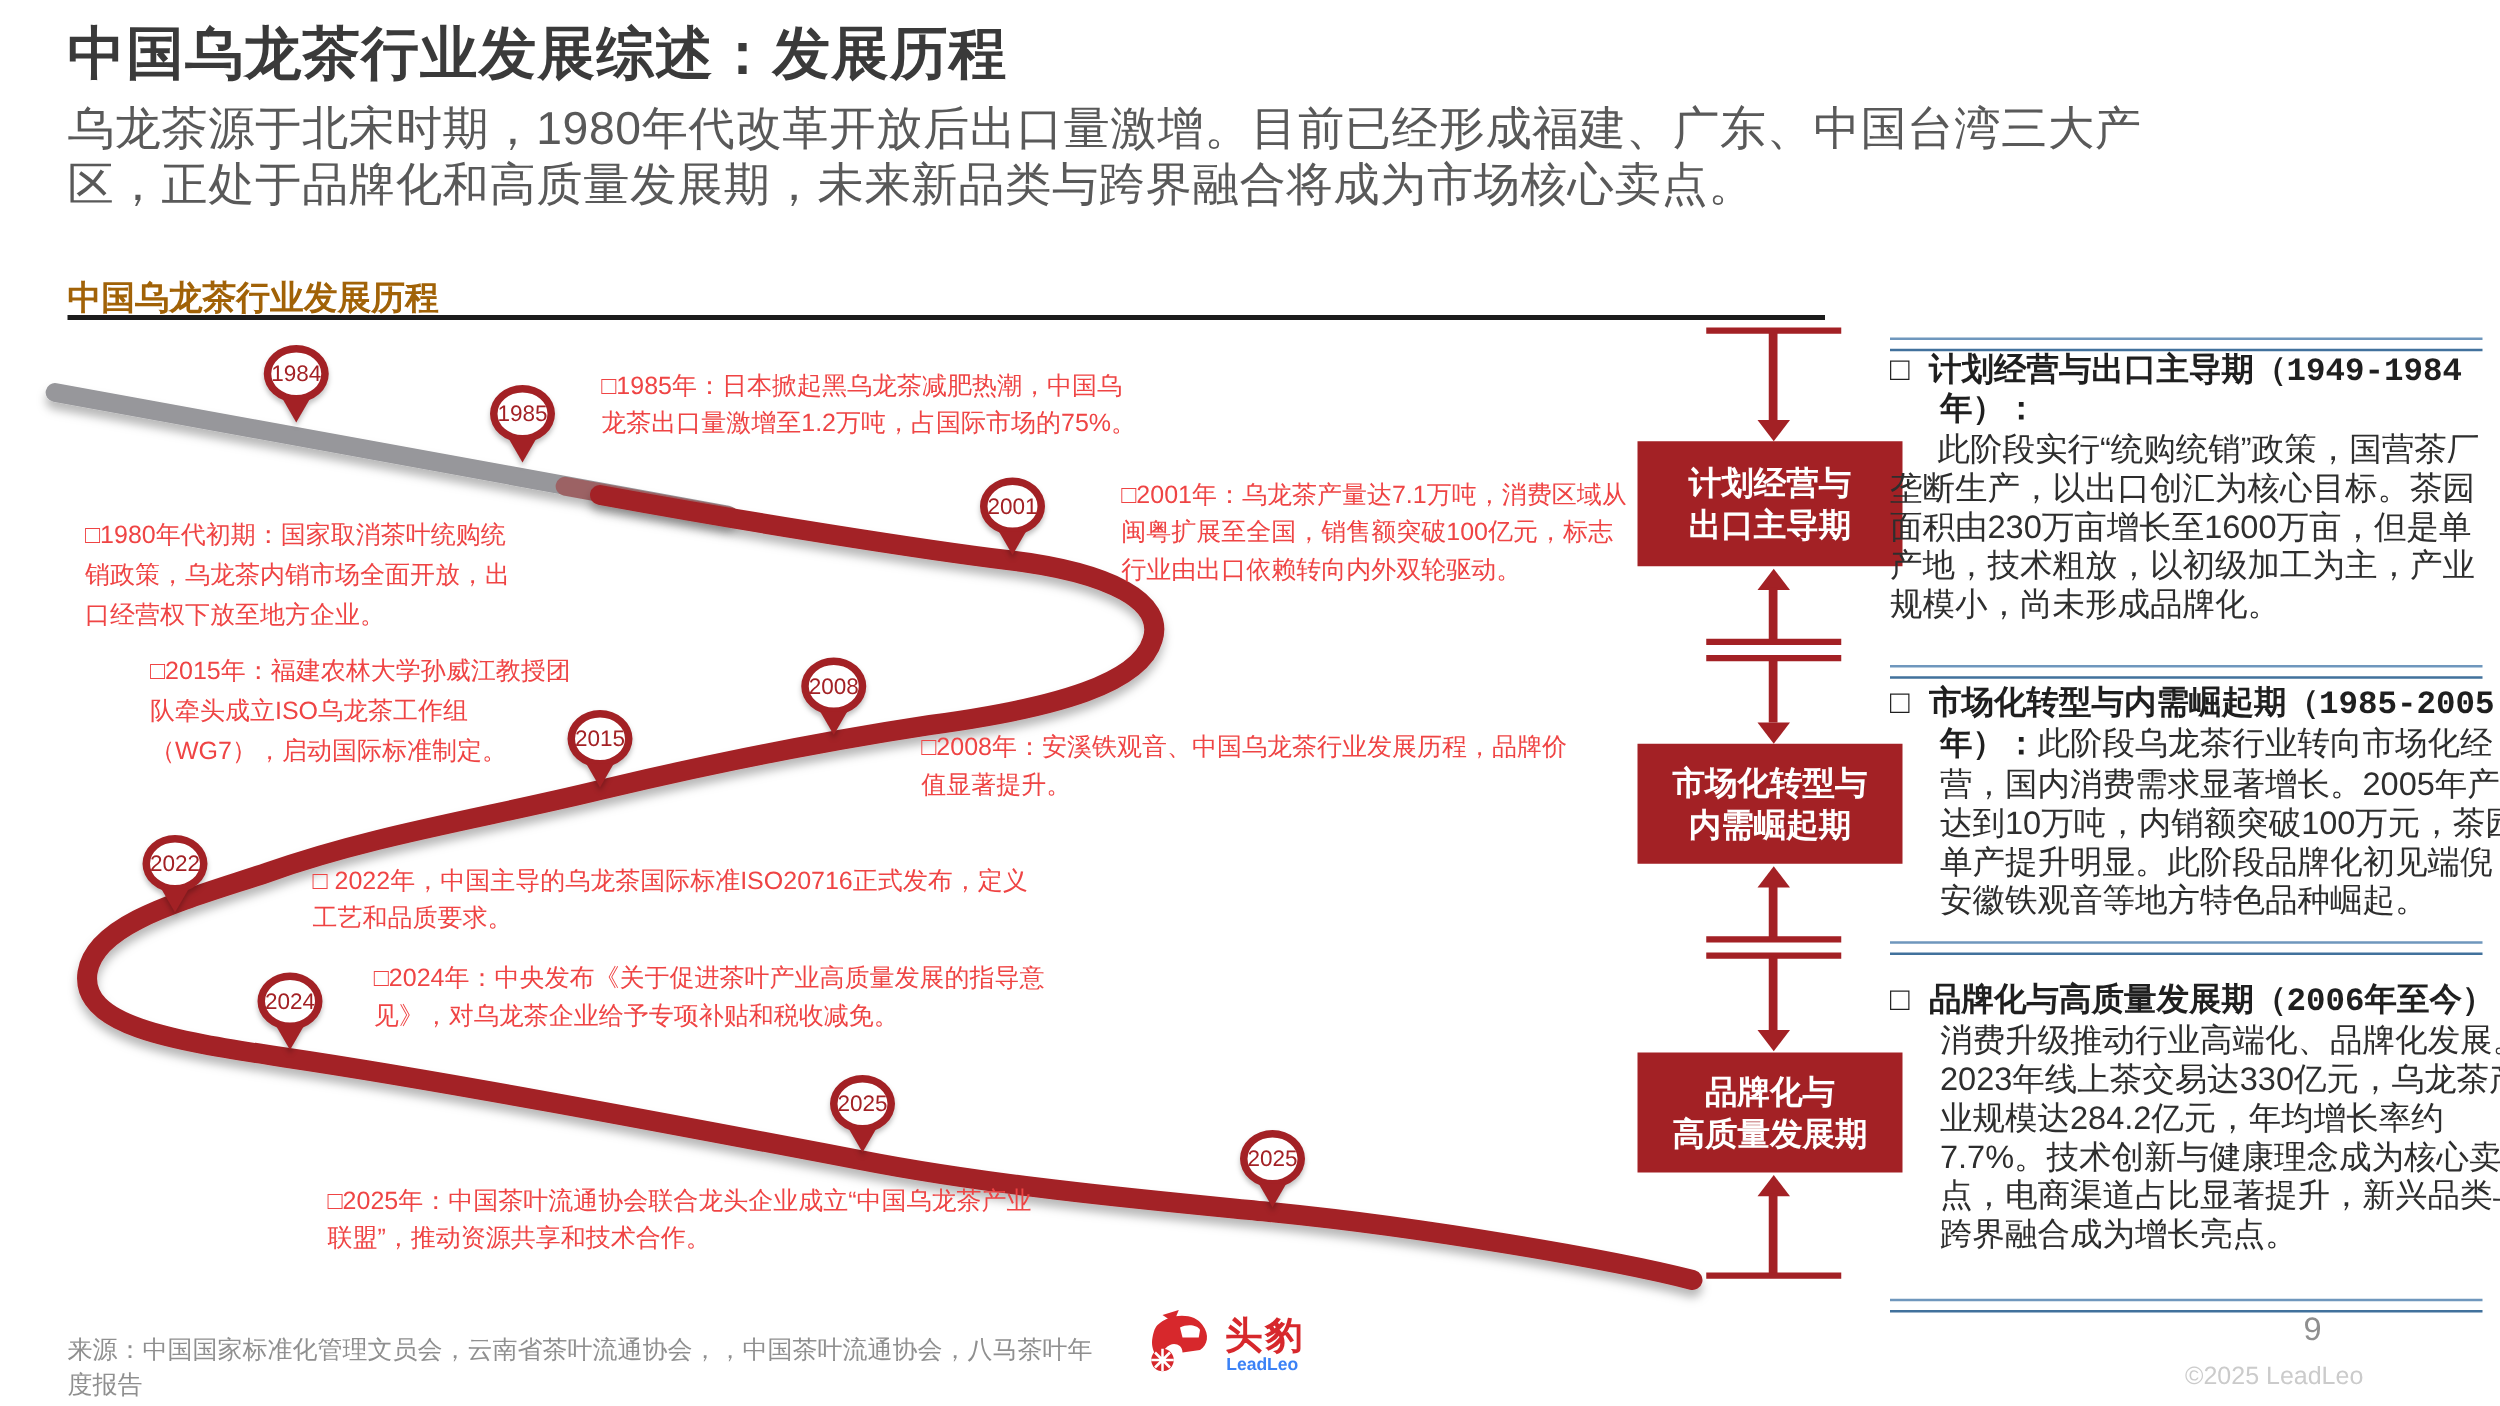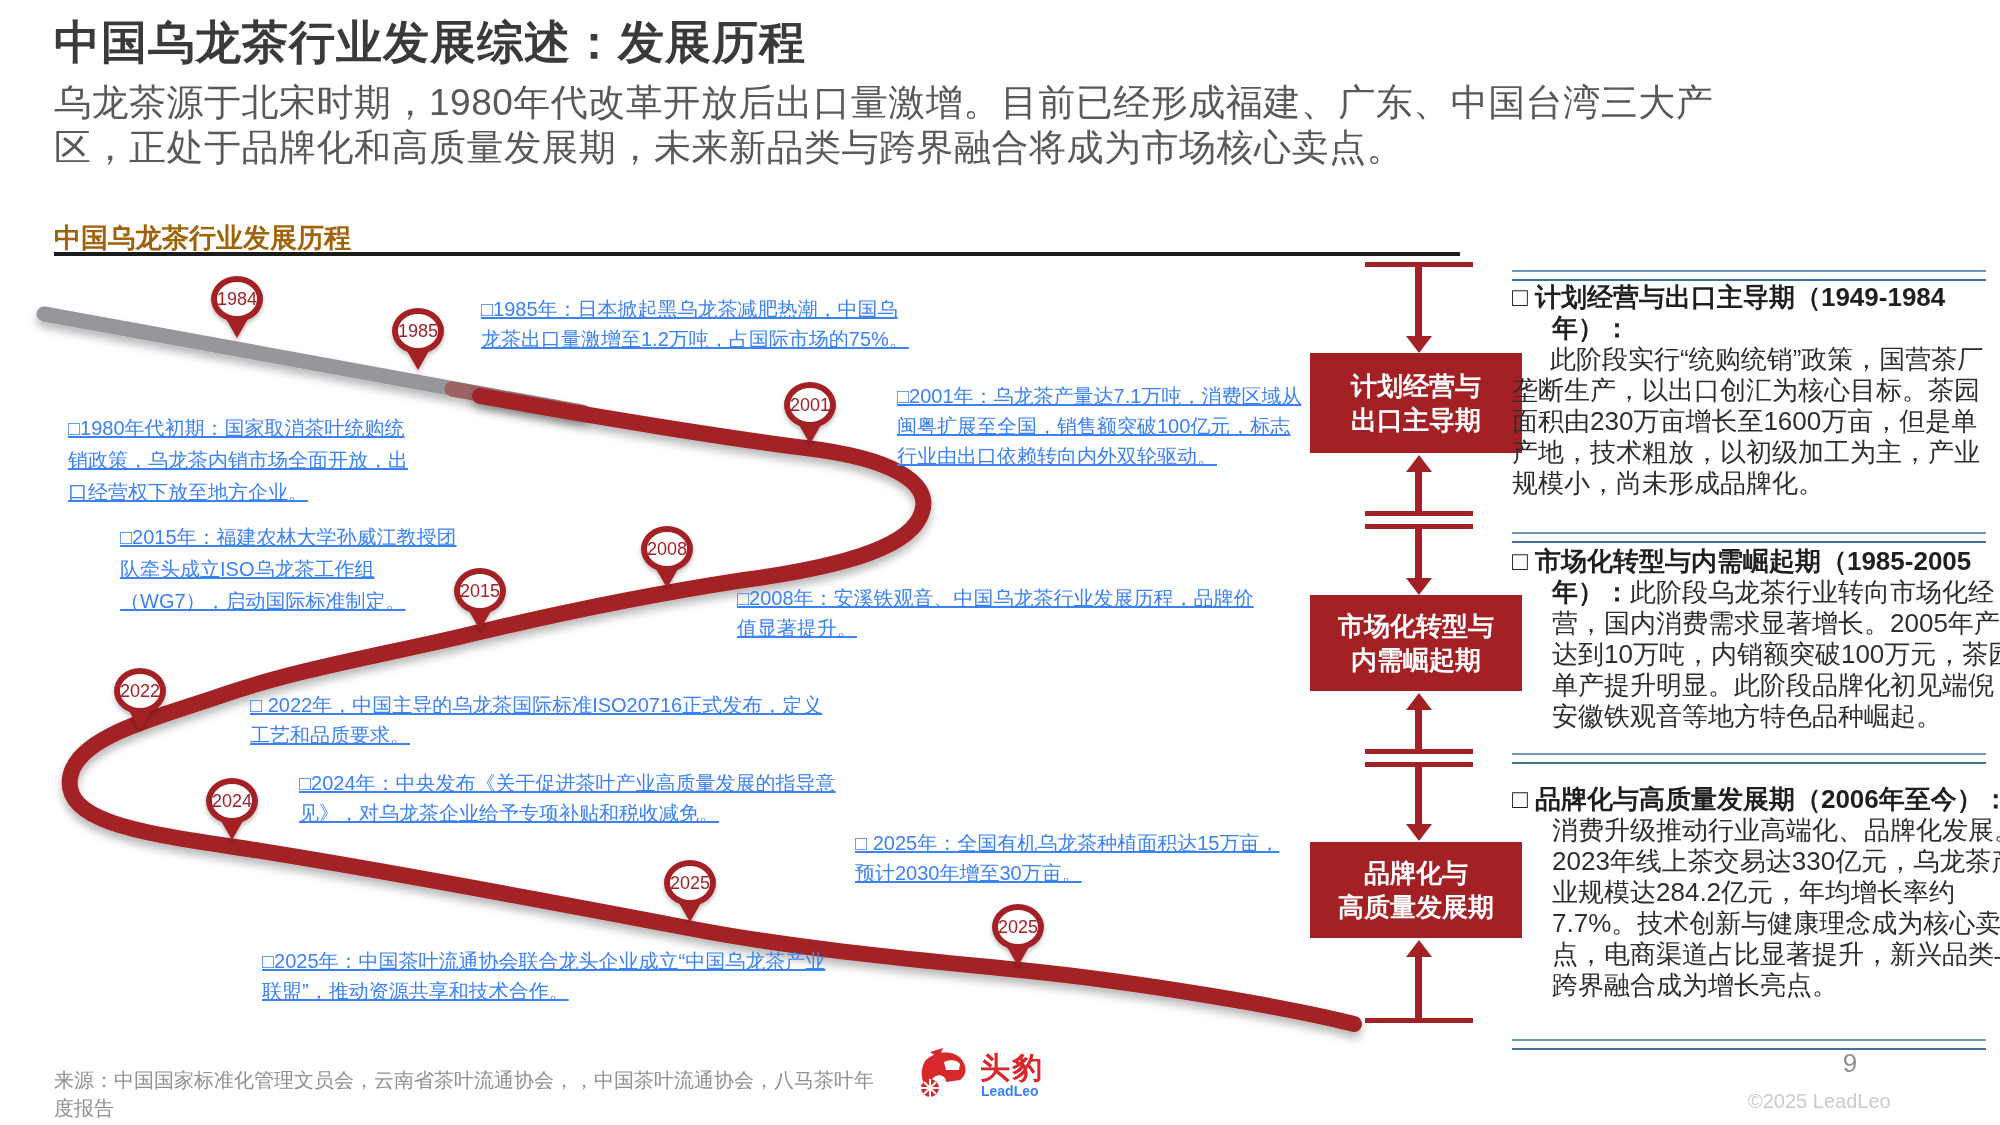--- a/index.html
+++ b/index.html
@@ -15,29 +15,29 @@
   .section-rule{left:54px;top:252px;width:1406px;height:4px;background:#1c1c1c;}
   
   svg.layer{left:0;top:0;}
   
   .pin{position:absolute;width:52px;height:66px;filter:drop-shadow(0 3px 2px rgba(0,0,0,.25));}
   .pin-circle{box-sizing:border-box;width:52px;height:46px;border:6px solid #a32125;border-radius:50%;
     background:#fff;color:#a32125;font-size:18px;display:flex;align-items:center;justify-content:center;}
   .pin-tail{width:0;height:0;margin:-3px auto 0;border-left:11px solid transparent;
     border-right:11px solid transparent;border-top:19px solid #a32125;}
   
-  .event{position:absolute;font-size:20px;line-height:30px;color:#3b82f6;text-decoration:underline;}
+  .event{position:absolute;font-size:20px;line-height:30px;color:#ef4444;}
   
   .stage-box{position:absolute;left:1310px;width:212px;background:#a32125;color:#fff;
     font-size:26px;font-weight:bold;line-height:34px;display:flex;align-items:center;justify-content:center;
     text-align:center;white-space:pre-line;}
   
   .sep{position:absolute;left:1512px;width:474px;height:7px;border-top:2px solid #6f97bd;border-bottom:2px solid #41719c;}
   .period{position:absolute;left:1512px;width:474px;font-size:26px;color:#2e2e2e;line-height:31px;}
-  .period-head{font-weight:bold;color:#1f1f1f;}
+  .period-head{font-weight:bold;color:#1f1f1f;font-family:Liberation Mono, monospace;}
   .hang{display:block;padding-left:40px;text-indent:-40px;}
   .period-body-block{display:block;text-indent:38px;}
   
   .source{left:54px;top:1066px;width:820px;font-size:20px;line-height:28px;color:#8f8f8f;}
   .logo{left:916px;top:1046px;width:170px;height:60px;}
   .logo-text{position:absolute;left:64px;top:2px;font-size:30px;font-weight:bold;color:#d7282c;letter-spacing:2px;}
   .logo-sub{position:absolute;left:65px;top:37px;font-size:14px;font-weight:bold;color:#3b82f6;}
   .page-number{left:1790px;top:1048px;width:120px;text-align:center;font-size:26px;color:#8f8f8f;}
   .copyright{left:1748px;top:1090px;font-size:20px;color:#cbcbcb;}
 </style>
@@ -128,21 +128,20 @@
       <div class="pin-tail"></div>
   </div>
 
   <div class="event" style="left:481px;top:294px;width:434px">□1985年：日本掀起黑乌龙茶减肥热潮，中国乌龙茶出口量激增至1.2万吨，占国际市场的75%。</div>
   <div class="event" style="left:897px;top:381px;width:406px">□2001年：乌龙茶产量达7.1万吨，消费区域从闽粤扩展至全国，销售额突破100亿元，标志行业由出口依赖转向内外双轮驱动。</div>
   <div class="event" style="left:68px;top:412px;width:348px;line-height:32px">□1980年代初期：国家取消茶叶统购统销政策，乌龙茶内销市场全面开放，出口经营权下放至地方企业。</div>
   <div class="event" style="left:120px;top:521px;width:344px;line-height:32px">□2015年：福建农林大学孙威江教授团队牵头成立ISO乌龙茶工作组（WG7），启动国际标准制定。</div>
   <div class="event" style="left:737px;top:583px;width:520px">□2008年：安溪铁观音、中国乌龙茶行业发展历程，品牌价值显著提升。</div>
   <div class="event" style="left:250px;top:690px;width:575px">□ 2022年，中国主导的乌龙茶国际标准ISO20716正式发布，定义工艺和品质要求。</div>
   <div class="event" style="left:299px;top:768px;width:548px">□2024年：中央发布《关于促进茶叶产业高质量发展的指导意见》，对乌龙茶企业给予专项补贴和税收减免。</div>
-  <div class="event" style="left:855px;top:828px;width:430px">□ 2025年：全国有机乌龙茶种植面积达15万亩，预计2030年增至30万亩。</div>
   <div class="event" style="left:262px;top:946px;width:575px">□2025年：中国茶叶流通协会联合龙头企业成立“中国乌龙茶产业联盟”，推动资源共享和技术合作。</div>
 
   <div class="stage-box" style="top:353px;height:100px">计划经营与
 出口主导期</div>
   <div class="stage-box" style="top:595px;height:96px">市场化转型与
 内需崛起期</div>
   <div class="stage-box" style="top:842px;height:96px">品牌化与
 高质量发展期</div>
 
   <div class="sep" style="top:270px"></div>

